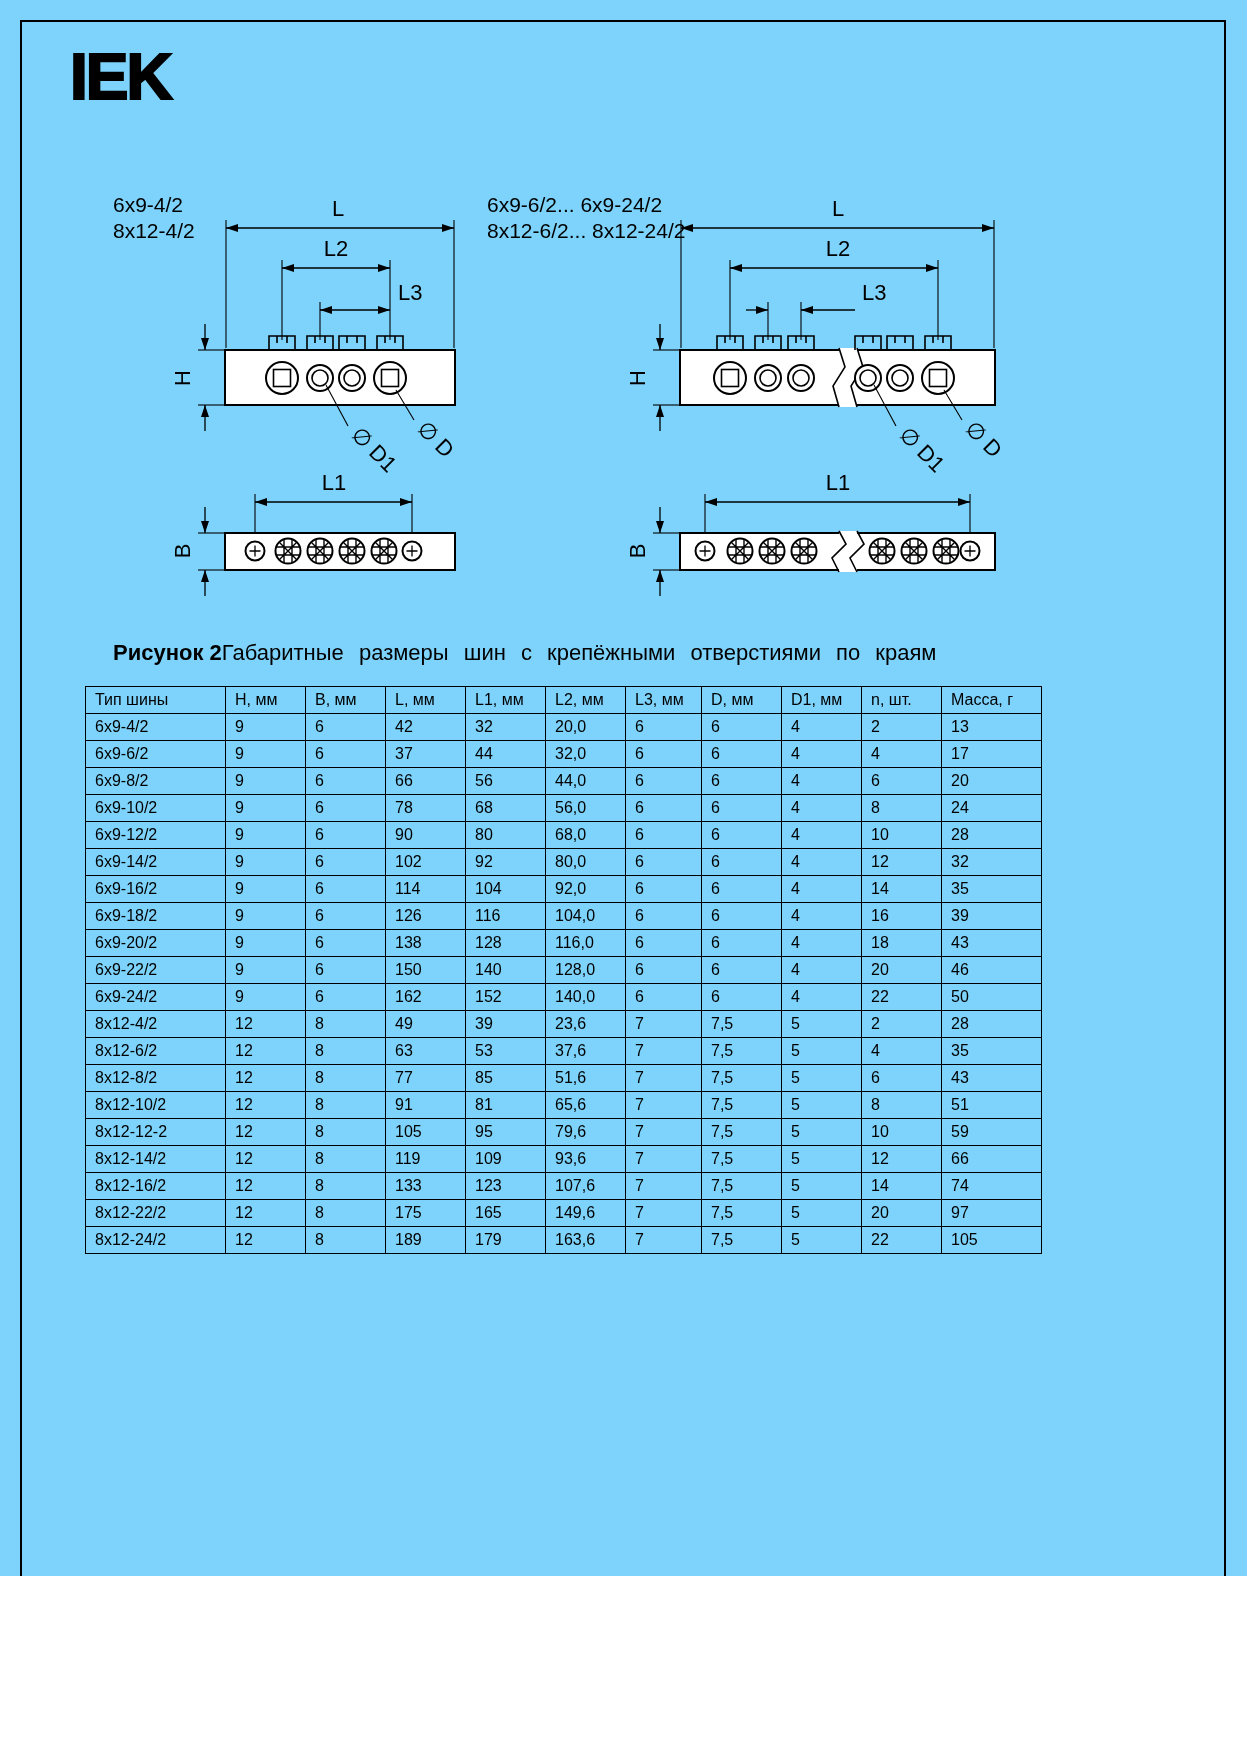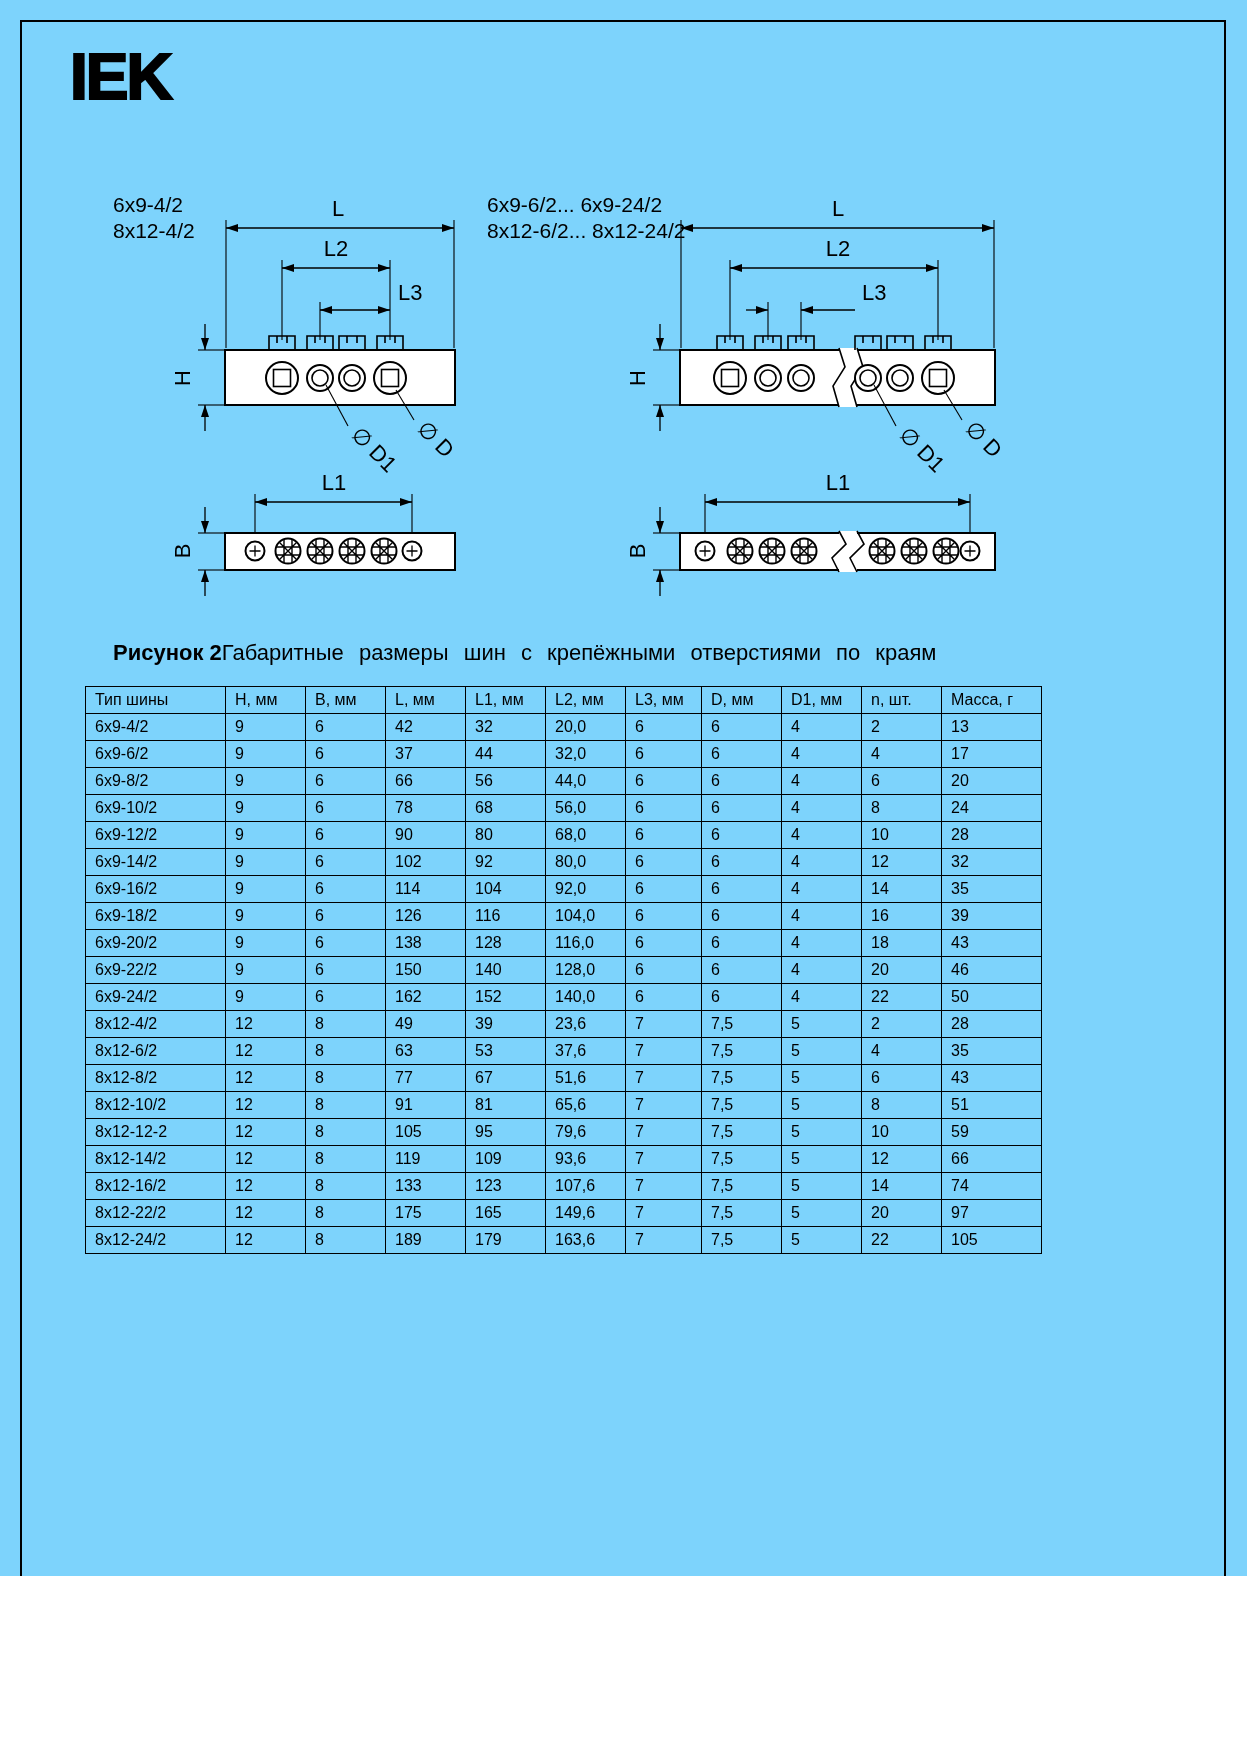--- a/index.html
+++ b/index.html
@@ -399,21 +399,21 @@
           <td>7,5</td>
           <td>5</td>
           <td>4</td>
           <td>35</td>
         </tr>
         <tr>
           <td>8x12-8/2</td>
           <td>12</td>
           <td>8</td>
           <td>77</td>
-          <td>67</td>
+          <td>85</td>
           <td>51,6</td>
           <td>7</td>
           <td>7,5</td>
           <td>5</td>
           <td>6</td>
           <td>43</td>
         </tr>
         <tr>
           <td>8x12-10/2</td>
           <td>12</td>

